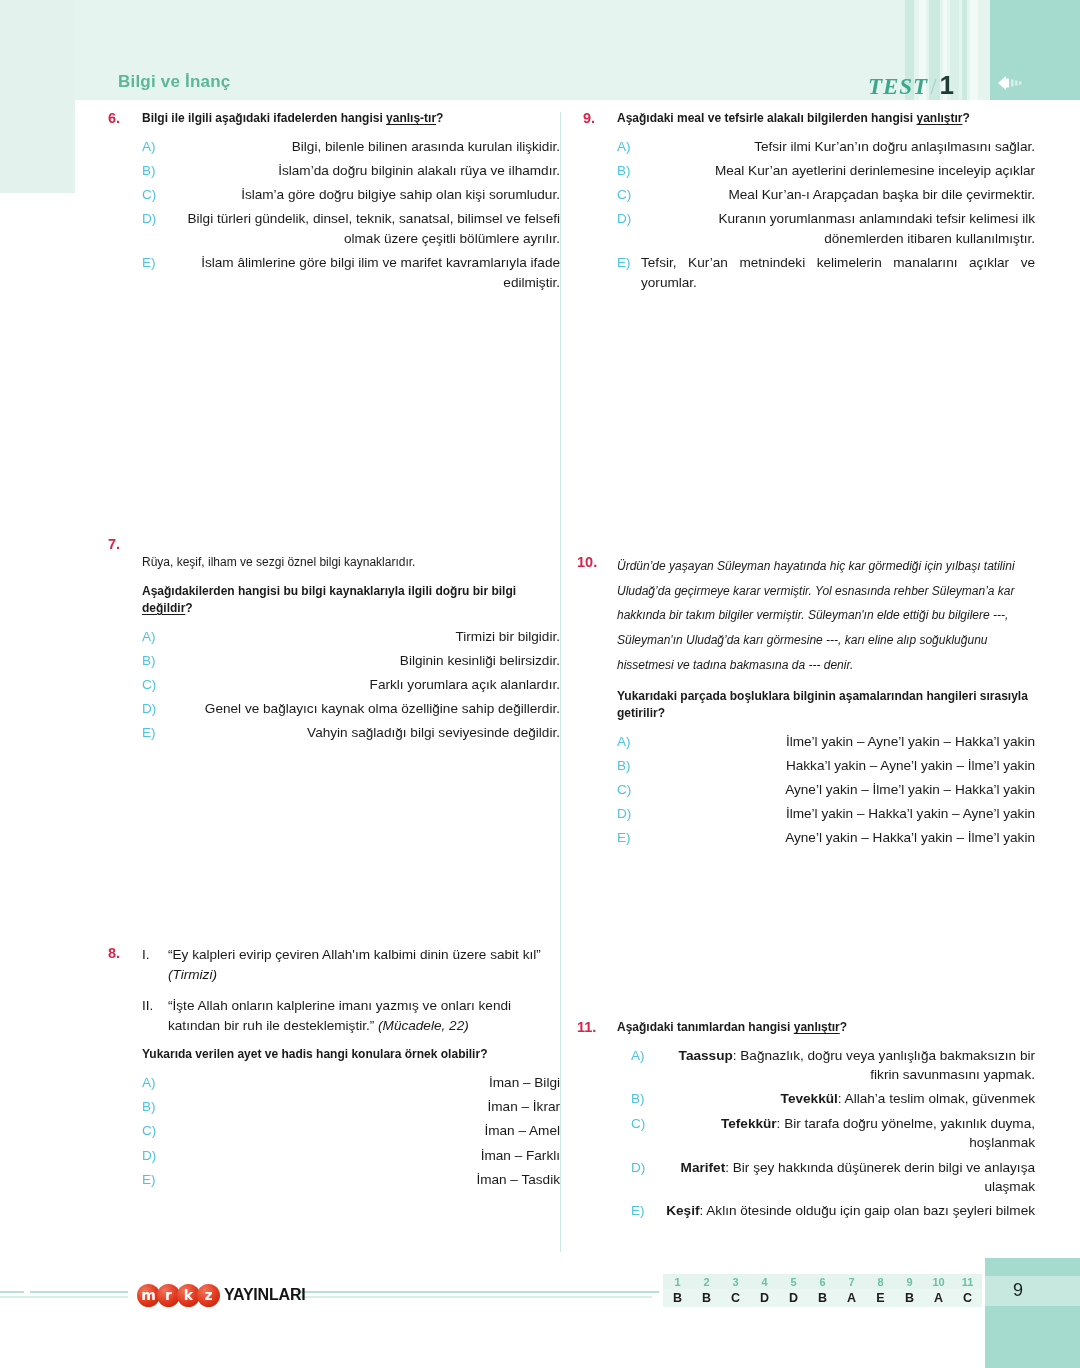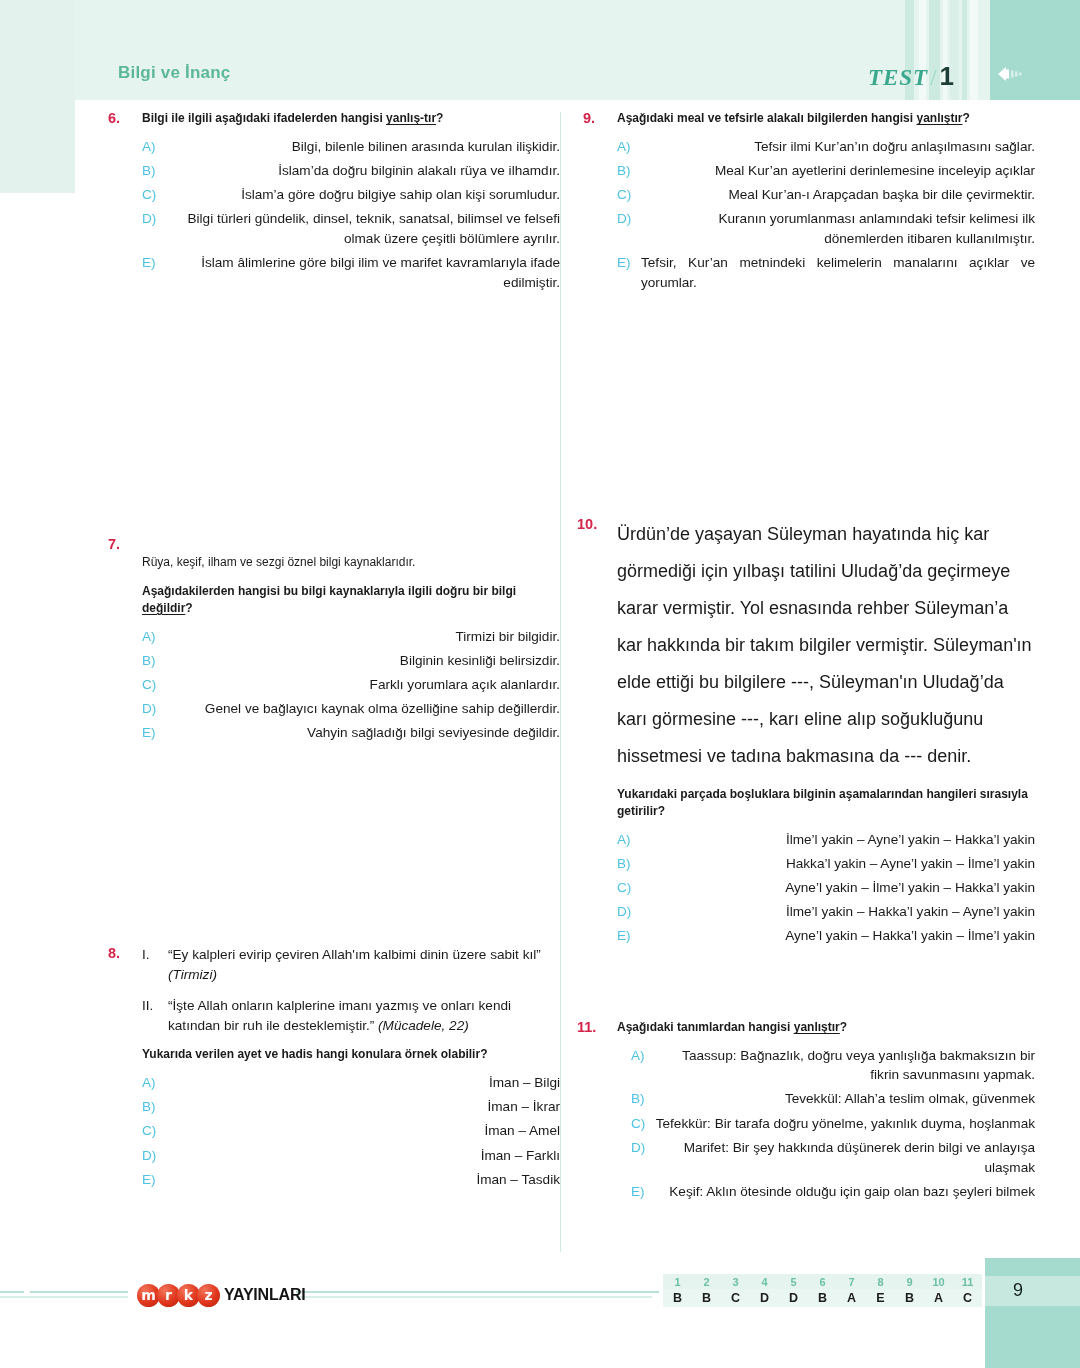--- a/index.html
+++ b/index.html
@@ -23,21 +23,21 @@
     background:#e3f2ed;
   }
   .stripe{ position:absolute; top:0; height:100px; }
   .corner-block{
     position:absolute; top:0; right:0; width:90px; height:100px;
     background:#a5dbce;
   }
 
   
   .header{
-    position:absolute; top:63px; left:0; width:1080px; height:40px;padding-left:8px;
+    position:absolute; top:72px; left:0; width:1080px; height:40px;padding-left:8px;
   }
   .header-title{
     position:absolute; left:118px; top:0;
     font-size:17px; font-weight:bold; color:#5cb79a;
     letter-spacing:.2px;
   }
   .test-label{
     position:absolute; right:125px; top:-2px;
     font-family:"Liberation Serif", serif;
     font-style:italic; font-weight:bold;
@@ -86,23 +86,23 @@
   .opts{ margin-top:2px; }
   .opt{
     display:flex; margin-bottom:4.5px; line-height:1.45;
     font-size:13.6px;
   }
   .opt-letter{
     color:#4fc3e3; flex:0 0 24px; width:24px;
   }
   .opt-letter.tight{ flex:0 0 19px; width:19px; }
   .opt-text{ flex:1 1 auto;text-align:right; }
-  .opt-text b{ font-weight:normal; }
-
-  .para{ line-height:2.06; font-size:18px; margin-bottom:10px; }
+  .opt-text b{ font-weight:bold; }
+
+  .para{ line-height:2.06; font-size:12px; margin-bottom:10px;font-style:italic; }
   .f-line{ position:absolute; height:2px; background:#b9e0d6; }
   .f-line2{ position:absolute; height:2px; background:#d8efe8; }
 
   .logo{
     position:absolute; left:137px; top:1283px;
     display:flex; align-items:center; height:24px;
   }
   .logo-ball{
     width:23px; height:23px; border-radius:50%;
     background:radial-gradient(circle at 34% 28%, #f2755a 0%, #e0361c 55%, #b81f0c 100%);
@@ -300,21 +300,21 @@
           <span class="opt-text">Kuranın yorumlanması anlamındaki tefsir kelimesi ilk dönemlerden itibaren kullanılmıştır.</span>
         </div>
       <div class="opt">
           <span class="opt-letter">E)</span>
           <span class="opt-text" style="text-align:justify;">Tefsir, Kur’an metnindeki kelimelerin manalarını açıklar ve yorumlar.</span>
         </div>
     </div>
   </div>
 </div>
 
-<div class="q" style="left:583px; top:516px;">
+<div class="q" style="left:583px; top:554px;">
   <div class="q-num wide">10.</div>
   <div class="q-body">
     <div class="para">Ürdün’de yaşayan Süleyman hayatında hiç kar görmediği için yılbaşı tatilini Uludağ’da geçirmeye karar vermiştir. Yol esnasında rehber Süleyman’a kar hakkında bir takım bilgiler vermiştir. Süleyman'ın elde ettiği bu bilgilere ---, Süleyman'ın Uludağ’da karı görmesine ---, karı eline alıp soğukluğunu hissetmesi ve tadına bakmasına da --- denir.</div>
     <div class="q-stem">Yukarıdaki parçada boşluklara bilginin aşamalarından hangileri sırasıyla getirilir?</div>
     <div class="opts">
       <div class="opt">
           <span class="opt-letter tight">A)</span>
           <span class="opt-text">İlme’l  yakin – Ayne’l yakin – Hakka’l yakin</span>
         </div>
       <div class="opt">

